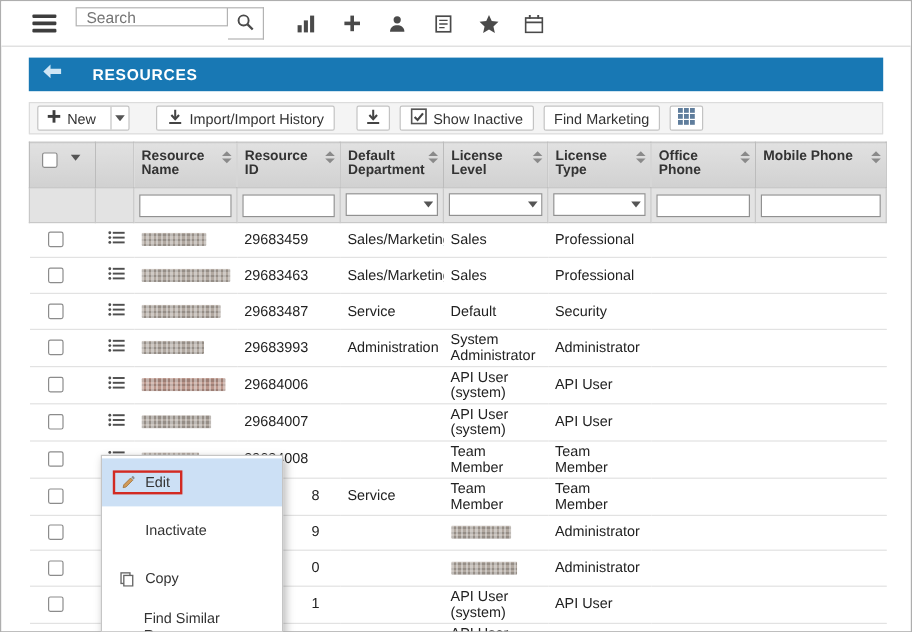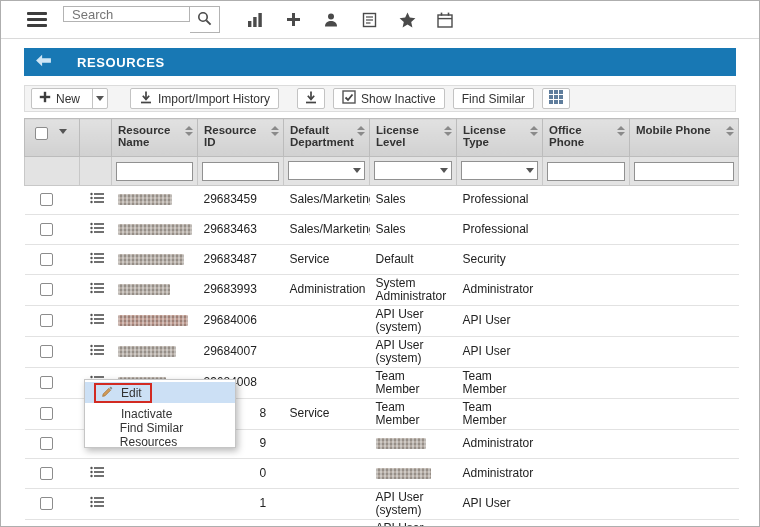--- a/index.html
+++ b/index.html
@@ -63,21 +63,21 @@
   .row-menu { display:inline-flex; cursor:pointer; margin-left:4px; }
   .blur { height:11px; border-radius:1px; background-color:#b2a9a1;
           background-image:repeating-linear-gradient(90deg, rgba(255,255,255,.38) 0 2px, transparent 2px 4px),
                            repeating-linear-gradient(0deg, rgba(0,0,0,.16) 0 2px, transparent 2px 4px); }
   .blur.warm { background-color:#bb978c; }
   .id-partial { padding-left:62px; }
 
   
   .context-menu { position:absolute; left:83px; top:378px; width:152px; background:#fff;
                   border:1px solid #c5c5c5; box-shadow:2px 3px 7px rgba(0,0,0,.28); z-index:20; padding:2px 0; }
-  .menu-item { height:21px; display:flex; align-items:center; font-size:12px; color:#333;
+  .menu-item { height:40px; display:flex; align-items:center; font-size:12px; color:#333;
                padding-left:12px; gap:8px; cursor:pointer; }
   .menu-item.highlight { background:#cce0f5; }
   .mi-inner { display:inline-flex; align-items:center; gap:8px; }
   .annotate { display:inline-flex; align-items:center; gap:7px; border:2px solid #d22a22;
               padding:1px 8px 1px 2px; margin-left:-3px; }
   .icon-slot { width:16px; display:flex; justify-content:center; }
 </style>
 </head>
 <body>
 
@@ -196,21 +196,21 @@
         <span>
           <svg width="14" height="14" viewBox="0 0 14 14">
               <rect x="1" y="1" width="12" height="12" fill="#fff" stroke="#555" stroke-width="1.4"></rect>
               <path d="M3.5 7.5 L6 10 L10.5 4.5" fill="none" stroke="#444" stroke-width="1.8"></path>
             </svg>
         </span>
         <span>Show Inactive</span>
       </span>
 
       <span class="btn">
-        <span>Find Similar</span>
+        <span>Find Marketing</span>
       </span>
 
       <span class="btn icon-btn">
         <span>
           <svg width="16" height="16" viewBox="0 0 16 16">
             <rect x="1" y="1" width="4" height="4" fill="#5f7d9c"></rect>
               <rect x="6" y="1" width="4" height="4" fill="#5f7d9c"></rect>
               <rect x="11" y="1" width="4" height="4" fill="#5f7d9c"></rect>
             <rect x="1" y="6" width="4" height="4" fill="#5f7d9c"></rect>
               <rect x="6" y="6" width="4" height="4" fill="#5f7d9c"></rect>
@@ -586,19 +586,30 @@
         </span>
       </div>
       <div class="menu-item">
         <span class="mi-inner">
           <span class="icon-slot"></span>
           <span>Inactivate</span>
         </span>
       </div>
       <div class="menu-item">
         <span class="mi-inner">
+          <span class="icon-slot">
+            <svg width="13" height="13" viewBox="0 0 14 14">
+              <rect x="2" y="1.5" width="8" height="9.5" fill="#fff" stroke="#666" stroke-width="1.2"></rect>
+              <rect x="4.5" y="3.8" width="8" height="9.5" fill="#fff" stroke="#666" stroke-width="1.2"></rect>
+            </svg>
+          </span>
+          <span>Copy</span>
+        </span>
+      </div>
+      <div class="menu-item">
+        <span class="mi-inner">
           <span class="icon-slot"></span>
           <span>Find Similar Resources</span>
         </span>
       </div>
     </div>
 
 </div>
 
 </body></html>

